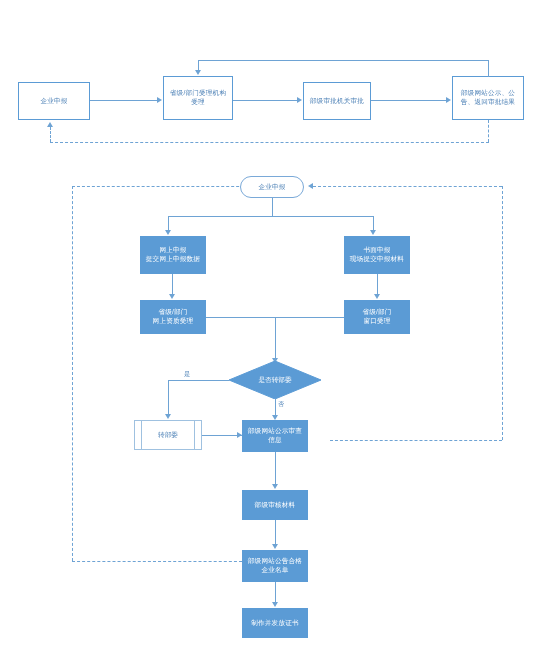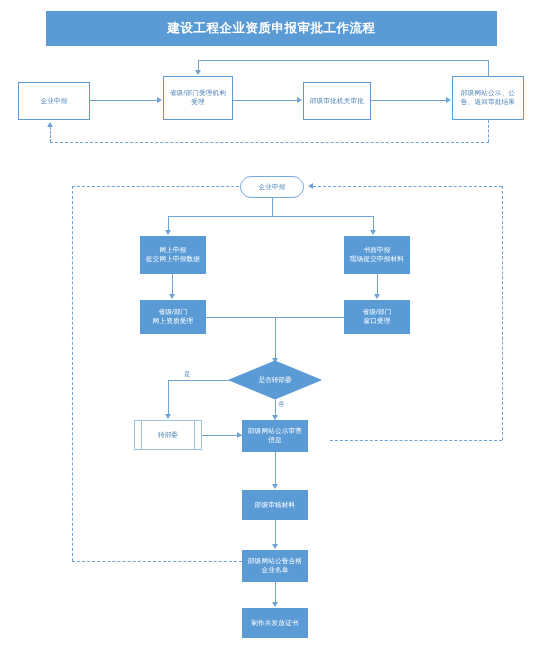--- a/index.html
+++ b/index.html
@@ -137,21 +137,20 @@
     color:#4a7fb5;
     background:#ffffff;
     padding:0 1px;
   }
 </style>
 </head>
 <body>
 
 <div id="page">
 
-  <div class="title-bar">建设工程企业资质申报审批工作流程</div>
 
   <div class="node node-white" style="left:18px;top:82px;width:72px;height:38px;">企业申报</div>
 
   <div class="node node-white" style="left:163px;top:76px;width:70px;height:44px;padding:0 5px;">省级/部门受理机构受理</div>
 
   <div class="node node-white" style="left:303px;top:82px;width:68px;height:38px;padding:0 4px;">部级审批机关审批</div>
 
   <div class="node node-white" style="left:452px;top:76px;width:72px;height:44px;padding:0 4px;">部级网站公示、公告、返回审批结果</div>
 
   <div class="ln ln-h" style="left:90px;top:100px;width:67px;"></div>

